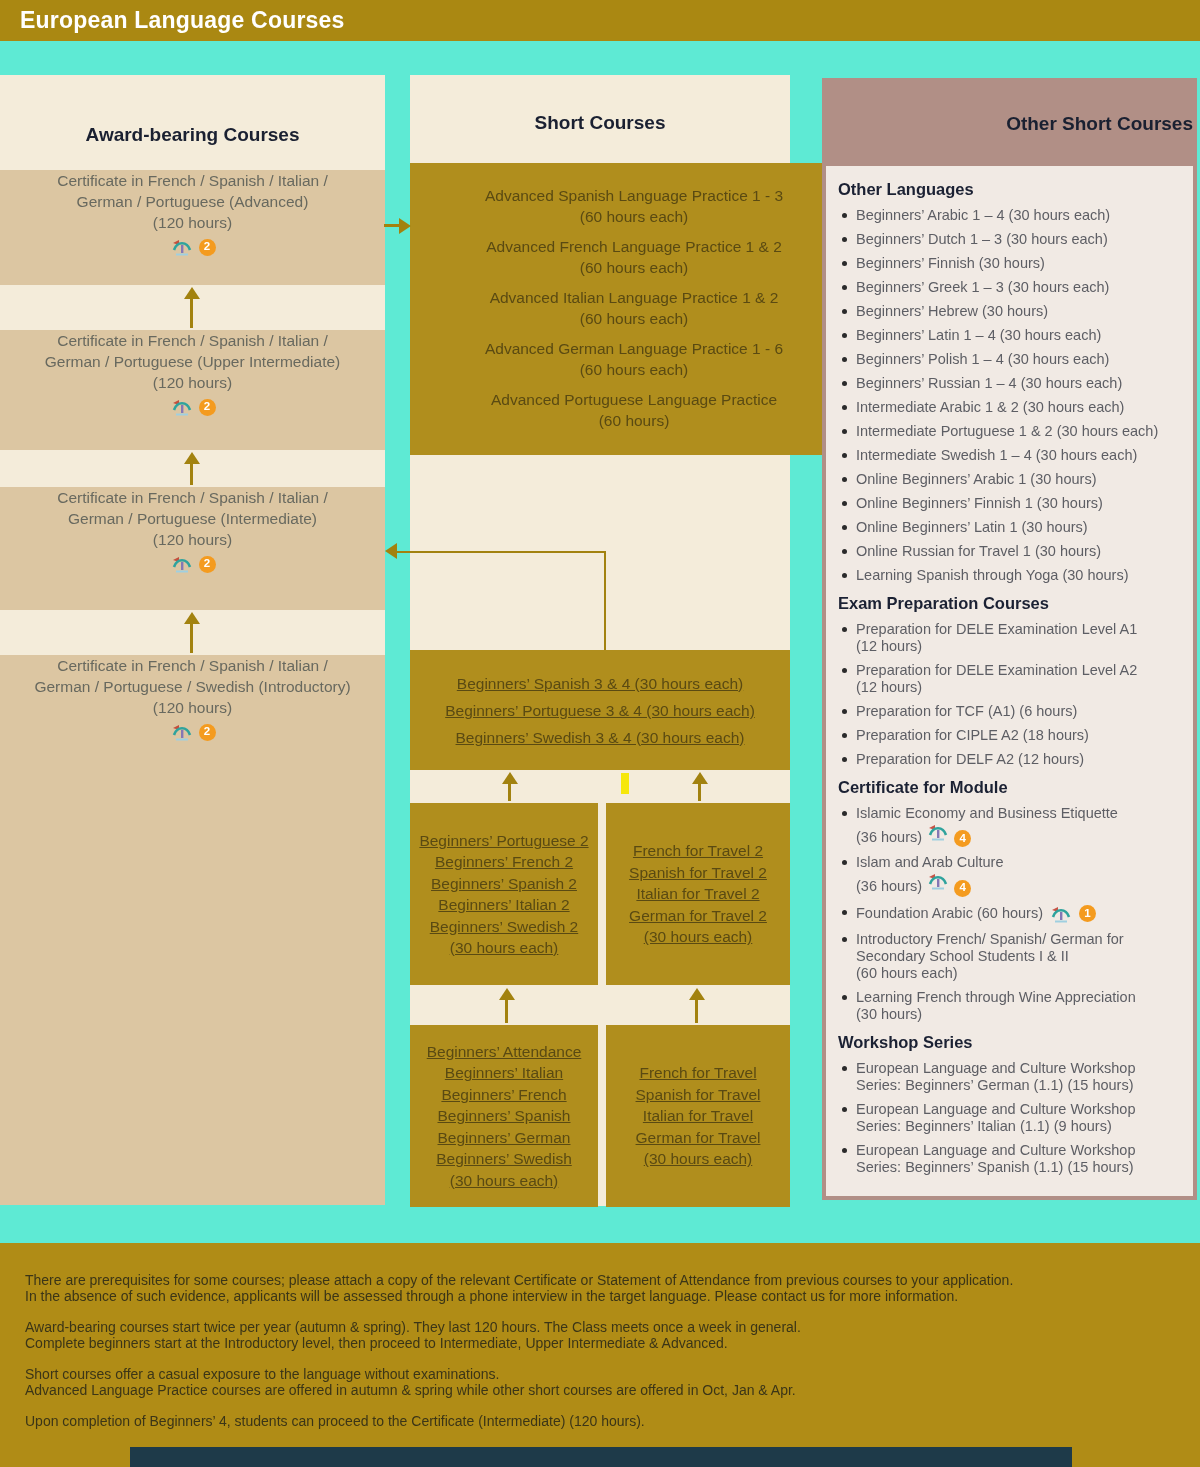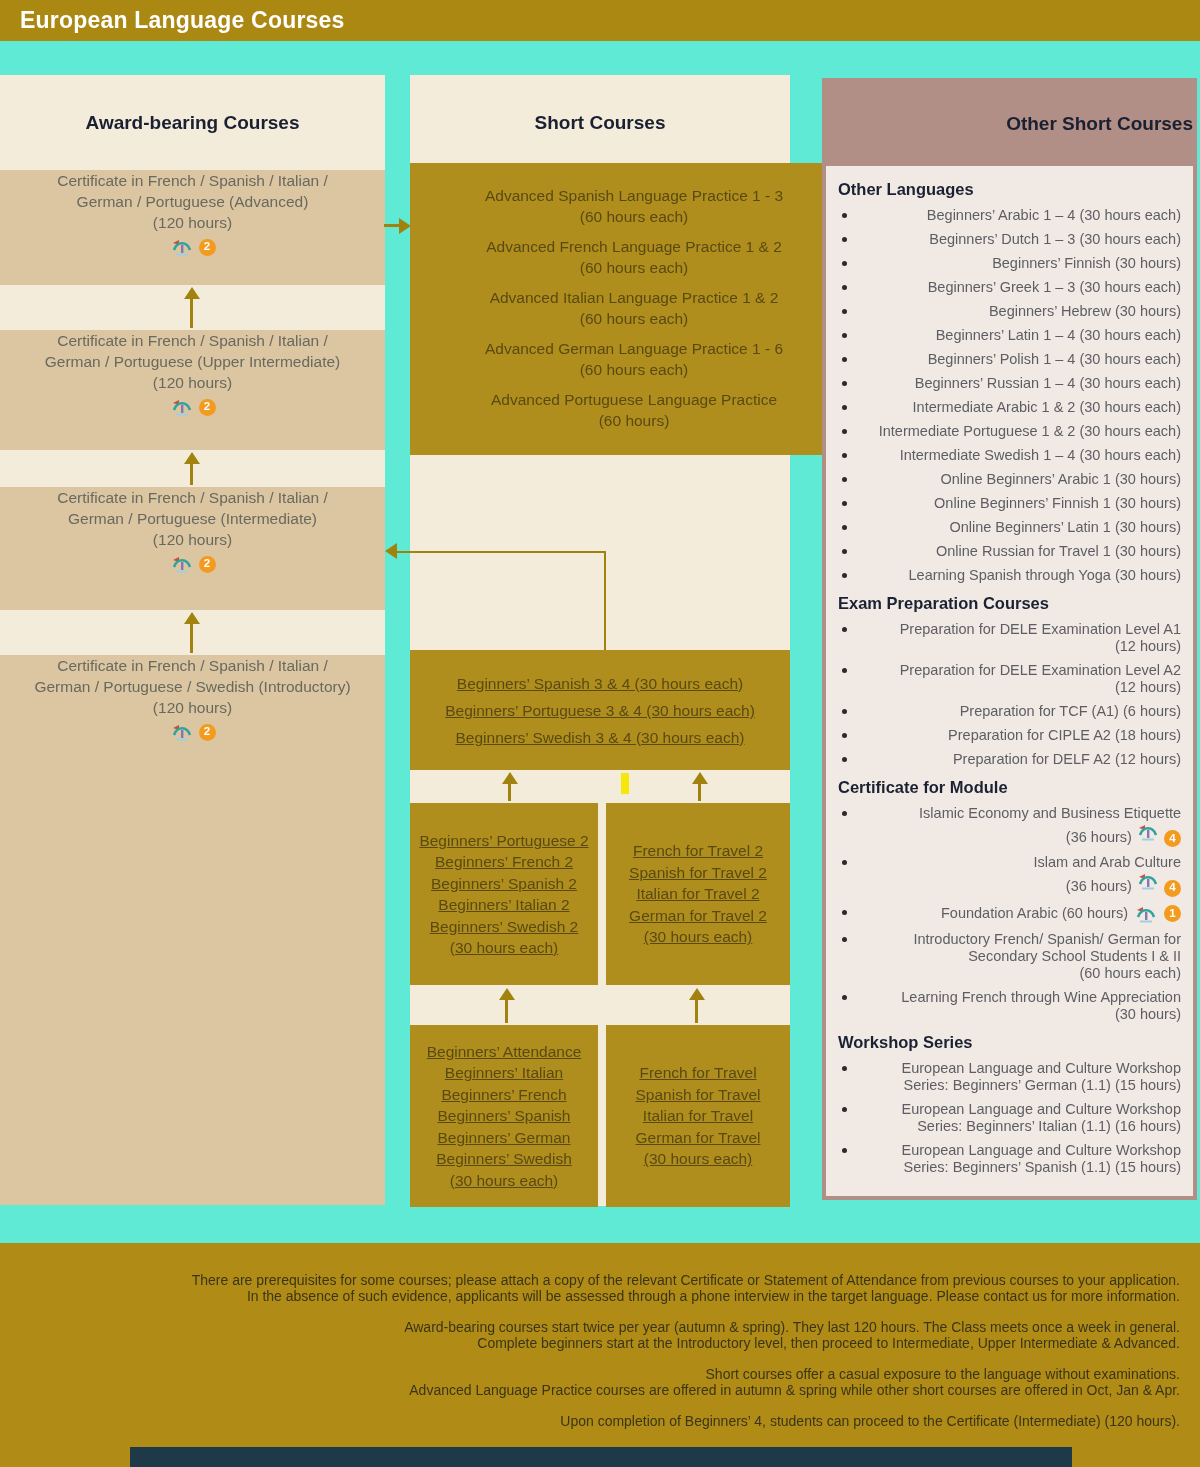--- a/index.html
+++ b/index.html
@@ -43,43 +43,43 @@
   .ymark{background:#f6e70a;}
 
   
   .panel{left:822px;top:78px;width:375px;height:1122px;background:#f1eae4;border:4px solid #b18f86;box-sizing:border-box;}
   .panel-header{height:84px;background:#b18f86;display:flex;align-items:center;justify-content:flex-end;}
   .panel-header span{font-size:19px;font-weight:bold;color:#1a2031;}
   .panel-body{padding:12px 12px 0 12px;}
   .panel-body h3{margin:10px 0 8px 0;font-size:16.5px;color:#1b2133;}
   .panel-body h3.first{margin-top:2px;}
   .panel-body ul{list-style:none;margin:0;padding:0;}
-  .panel-body li{position:relative;padding-left:18px;margin-bottom:7px;font-size:14.5px;line-height:17px;color:#5d5e64;text-align:right;}
+  .panel-body li{position:relative;padding-left:18px;margin-bottom:7px;font-size:14.5px;line-height:17px;color:#5d5e64;}
   .panel-body li::before{content:"";position:absolute;left:4px;top:6px;width:5px;height:5px;border-radius:50%;background:#2b2b2b;}
   .panel-body .l{display:block;}
   .l-flex{display:flex;align-items:center;gap:6px;}
   .l-inline{display:inline-flex;align-items:center;gap:6px;}
 
   
   .footer{left:0;top:1243px;width:1200px;height:224px;background:#b08c16;box-sizing:border-box;padding:29px 20px 0 25px;}
-  .footer p{margin:0 0 15px 0;text-align:right;}
+  .footer p{margin:0 0 15px 0;}
   .footer span{display:block;font-size:14px;line-height:16px;color:#3b3517;}
   .bottombar{left:130px;top:1447px;width:942px;height:20px;background:#1e3a49;}
 </style>
 </head>
 <body>
 
 <div id="canvas">
 
   <div class="abs titlebar">
     <h1>European Language Courses</h1>
   </div>
 
   <div class="abs colbg" style="left:0;top:75px;width:385px;height:1130px;"></div>
-  <div class="abs colhdr" style="left:0;top:75px;width:385px;height:95px;">
+  <div class="abs colhdr" style="left:0;top:87px;width:385px;height:95px;">
     <span>Award-bearing Courses</span>
   </div>
 
   <div class="abs tanbox" style="left:0;top:170px;width:385px;height:115px;">
     <span class="ln">Certificate in French / Spanish / Italian /</span>
     <span class="ln">German / Portuguese (Advanced)</span>
     <span class="ln">(120 hours)</span>
     <span class="iconrow">
       <svg class="qf" viewBox="0 0 24 20">
           <path d="M3 6 L9 3 L9 8 Z" fill="#c0392b" opacity=".85"></path>
@@ -319,21 +319,21 @@
       </ul>
 
       <h3>Workshop Series</h3>
       <ul>
         <li>
             <span class="l">European Language and Culture Workshop</span>
             <span class="l">Series: Beginners’ German (1.1) (15 hours)</span>
           </li>
         <li>
             <span class="l">European Language and Culture Workshop</span>
-            <span class="l">Series: Beginners’ Italian (1.1) (16 hours)</span>
+            <span class="l">Series: Beginners’ Italian (1.1) (9 hours)</span>
           </li>
         <li>
             <span class="l">European Language and Culture Workshop</span>
             <span class="l">Series: Beginners’ Spanish (1.1) (15 hours)</span>
           </li>
       </ul>
 
     </div>
   </div>
 

